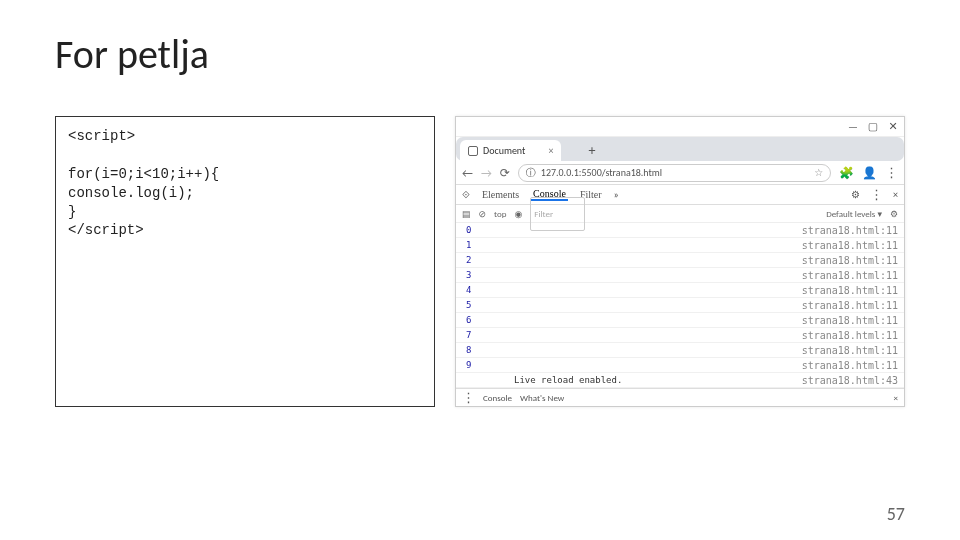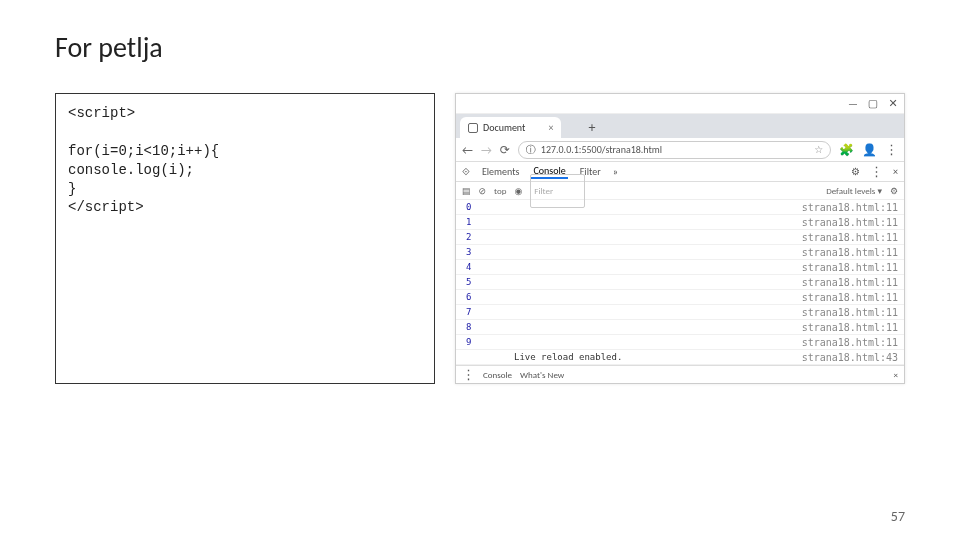--- a/index.html
+++ b/index.html
@@ -1,42 +1,42 @@
 <!DOCTYPE html>
 <html><head>
 <meta charset="utf-8">
 <style>
   * { box-sizing: border-box; margin: 0; padding: 0; }
   html, body { width: 960px; height: 540px; font-family: Calibri, Arial, sans-serif; background: #fff; color: #222; }
   .slide { position: relative; width: 960px; height: 540px; padding: 30px 55px 25px 55px; }
-  .title { font-size: 28px; font-weight: 400; color: #222; margin-bottom: 28px; }
+  .title { font-size: 40px; font-weight: 400; color: #222; margin-bottom: 37px; }
   .content { display: flex; gap: 20px; }
   .codebox { width: 380px; border: 1px solid #333; padding: 10px 12px; font-family: Consolas, "Courier New", monospace; font-size: 14px; line-height: 1.35; white-space: pre; }
   .browserpanel { width: 450px; border: 1px solid #ccc; font-size: 9px; color: #444; background: #fff; box-shadow: 0 0 3px rgba(0,0,0,0.1); }
   .win-titlebar { height: 20px; display: flex; align-items: center; justify-content: flex-end; padding: 0 6px; gap: 10px; border-bottom: 1px solid #eee; background: #fff; }
   .win-btn { width: 10px; height: 10px; display: inline-flex; align-items: center; justify-content: center; font-size: 11px; color: #555; }
-  .tabrow { height: 24px; display: flex; align-items: center; background: #dee1e6; padding: 3px 16px 0 4px; gap: 21px; }
+  .tabrow { height: 24px; display: flex; align-items: center; background: #dee1e6; padding: 3px 16px 0 4px; gap: 21px; border-radius: 7px; }
   .tab { background: #fff; border-radius: 6px 6px 0 0; height: 21px; display: flex; align-items: center; gap: 5px; padding: 0 8px; font-size: 10px; color: #333; }
   .tab-fav { width: 10px; height: 10px; border: 1px solid #666; border-radius: 2px; display: inline-block; }
   .plus { font-size: 14px; color: #555; padding: 0 6px; }
   .addrbar { height: 24px; display: flex; align-items: center; gap: 8px; padding: 0 6px; border-bottom: 1px solid #ddd; font-size: 10px; color: #555; }
   .addr-icon { font-size: 12px; color: #666; }
   .urlbox { flex: 1; display: flex; align-items: center; gap: 5px; border: 1px solid #ccc; border-radius: 10px; height: 18px; padding: 0 7px; color: #555; }
   .devtoolbar { height: 20px; display: flex; align-items: center; gap: 10px; padding: 0 6px; border-bottom: 1px solid #ddd; font-size: 10px; color: #555; }
-  .devtab { padding: 0 2px; }
+  .devtab { padding: 0 2px; font-family: Liberation Serif, serif; }
   .devtab.active { color: #000; border-bottom: 2px solid #1a73e8; }
   .devfilter { height: 18px; display: flex; align-items: center; gap: 8px; padding: 0 6px; border-bottom: 1px solid #eee; font-size: 9px; color: #666; }
   .filterbox { border: 1px solid #ccc; border-radius: 2px; height: 12px; width: 55px; padding: 16px 3px; display: flex; align-items: center; color: #aaa; }
   .logarea { background: #fff; }
   .logrow { display: flex; justify-content: space-between; height: 15px; align-items: center; padding: 0 6px; border-bottom: 1px solid #f0f0f0; font-family: Consolas, monospace; font-size: 9px; }
   .logval { color: #1a1aa6; width: 40px; text-align: left; padding-left: 4px; }
   .logval.txt { color: #333; width: auto; white-space: nowrap; margin-left: 48px; }
   .logsrc { color: #888; font-size: 10px; white-space: nowrap; }
   .drawer { height: 18px; display: flex; align-items: center; gap: 10px; padding: 0 6px; border-top: 1px solid #ddd; font-size: 9px; color: #555; justify-content: space-between; }
-  .page-num { position: absolute; bottom: 15px; right: 55px; font-size: 14px; color: #666; }
+  .page-num { position: absolute; bottom: 15px; right: 55px; font-size: 18px; color: #666; }
   .star { color: #888; }
   .dots { font-size: 13px; color: #555; }
 </style>
 </head>
 <body>
 
 <div class="slide">
   <h1 class="title">For petlja</h1>
 
   <div class="content">

